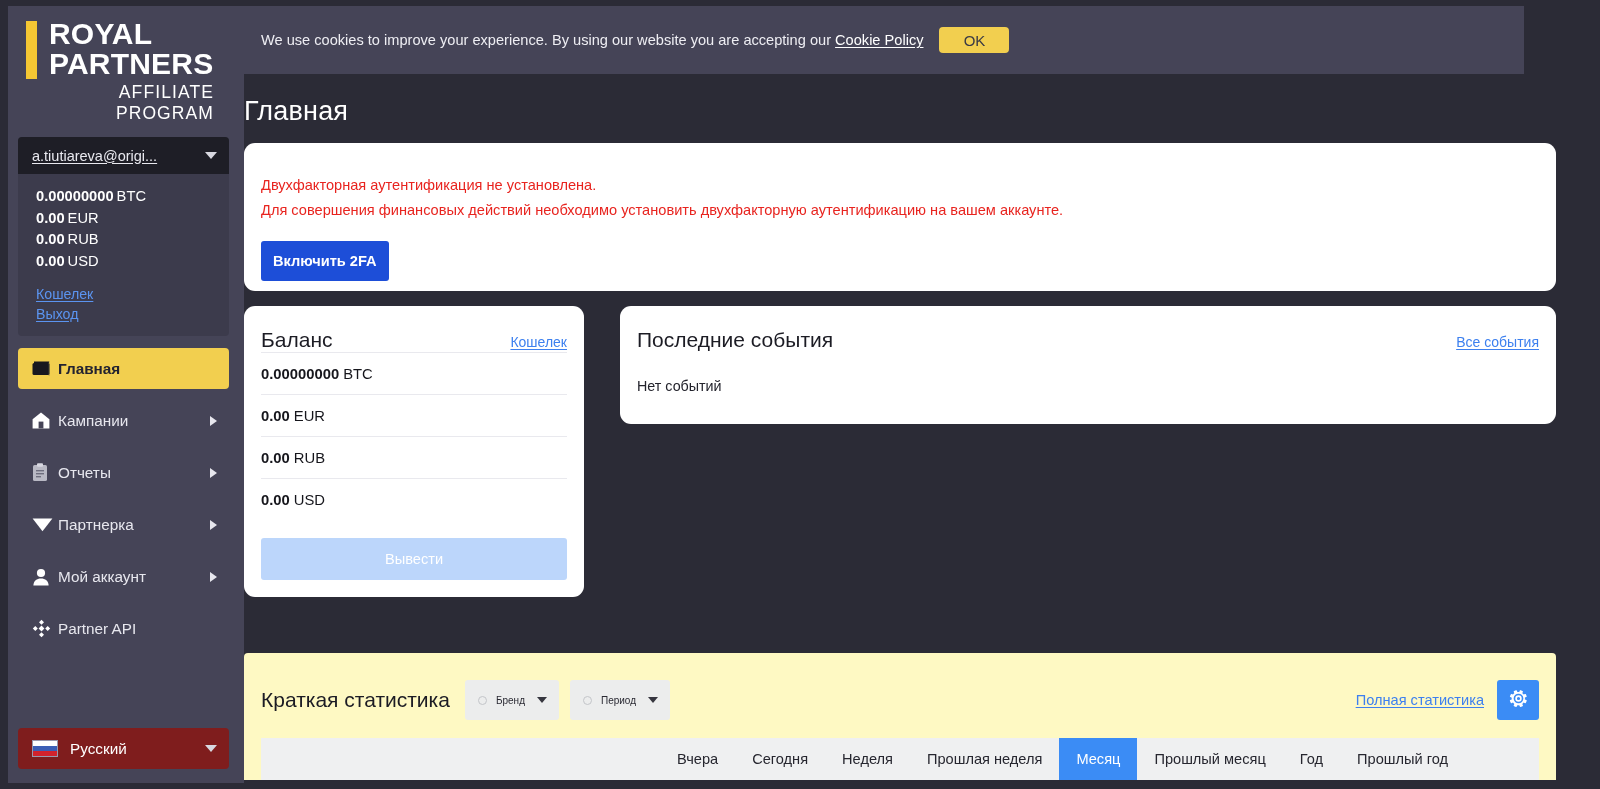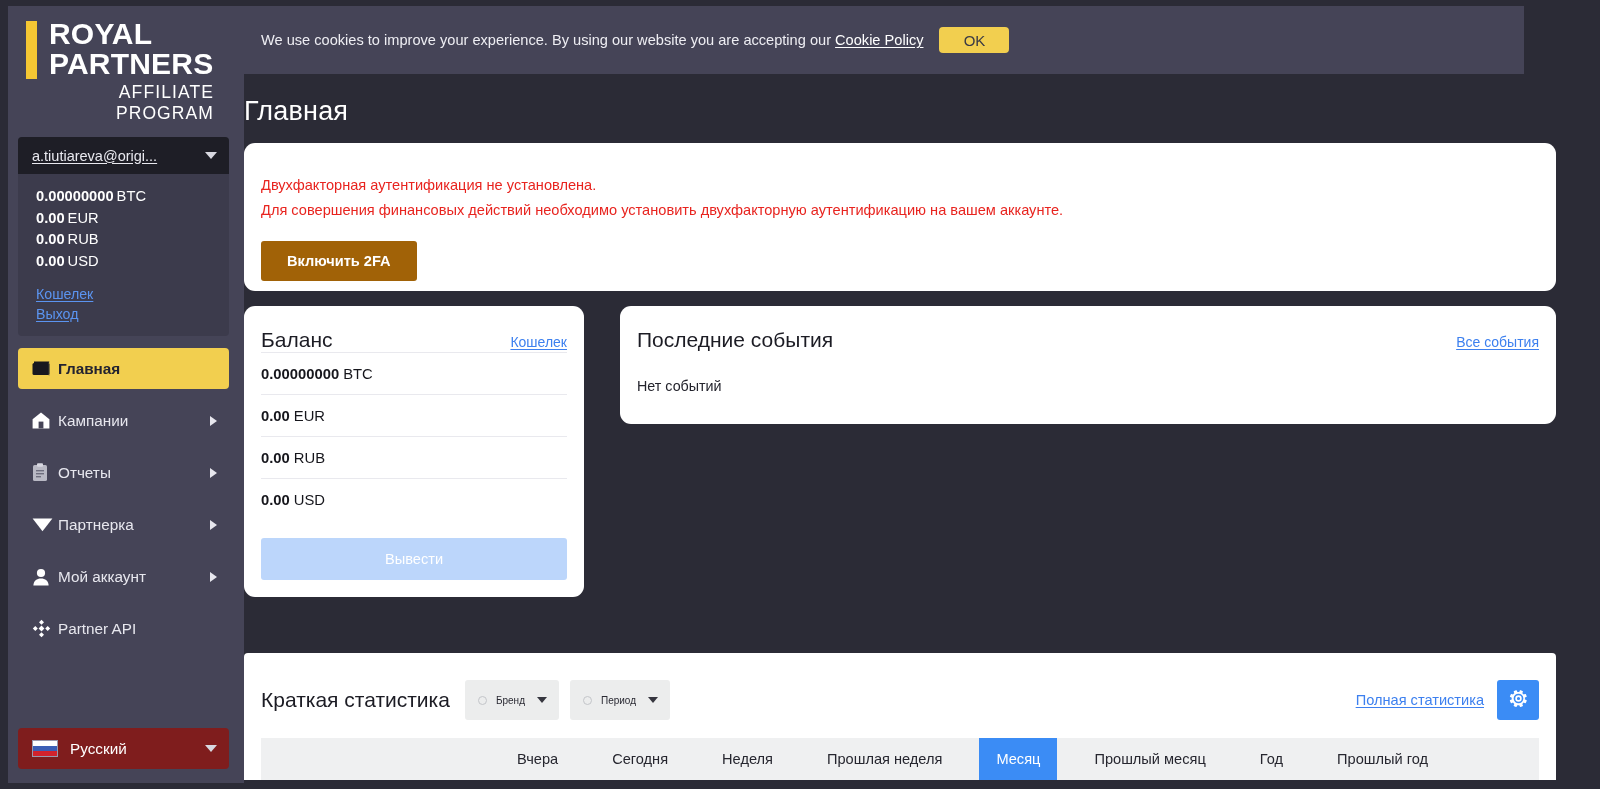--- a/index.html
+++ b/index.html
@@ -128,22 +128,22 @@
   .card {
     background: #ffffff; border-radius: 11px;
   }
   .wrap { padding: 0 44px 0 0; }
 
   .twofa {
     margin-top: 16px; height: 148px; padding: 30px 0 0 17px;
   }
   .twofa p { color: #e8241f; font-size: 14.6px; line-height: 25px; }
   .btn-2fa {
-    margin-top: 18px; height: 40px; padding: 0 26px;
-    background: #a16207; color: #ffffff; border: none; border-radius: 3px;
+    margin-top: 18px; height: 40px; padding: 0 12px;
+    background: #1d4ed8; color: #ffffff; border: none; border-radius: 3px;
     font-size: 14.6px; font-weight: 600; cursor: pointer;
   }
 
   .row2 { display: flex; margin-top: 15px; gap: 16px; align-items: flex-end; }
 
   .balance-card { width: 340px; flex: 0 0 340px; padding: 22px 17px 17px 17px; }
   .card-head { display: flex; align-items: baseline; justify-content: space-between; }
   .card-title { font-size: 21px; color: #1c1c24; font-weight: 400; }
   .card-link {
     color: #3d80ef; font-size: 14px; text-decoration: underline; text-underline-offset: 2px;
@@ -159,21 +159,21 @@
     margin-top: 18px; width: 100%; height: 42px;
     background: #bcd6fb; color: #ffffff; border: none; border-radius: 3px;
     font-size: 14.6px; cursor: not-allowed;
   }
 
   .events-card { flex: 1 1 auto; height: 118px; padding: 22px 17px 0 17px; align-self: flex-start; margin-left: 20px; }
   .events-empty { margin-top: 26px; font-size: 14.3px; color: #23232c; }
 
   .stats-card {
     position: absolute; left: 0; right: 44px; top: 653px;
-    background: #ffffff; border-radius: 4px 4px 0 0;
+    background: #fef9c3; border-radius: 4px 4px 0 0;
     padding: 0; overflow: hidden;
   }
   .stats-head {
     display: flex; align-items: center; padding: 22px 17px 0 17px; height: 72px;
   }
   .stats-title { font-size: 21px; color: #1c1c24; margin-right: 15px; }
   .chip {
     height: 40px; background: #eceded; border-radius: 3px;
     display: flex; align-items: center; padding: 0 12px 0 13px;
     margin-right: 11px; cursor: pointer;
@@ -193,21 +193,21 @@
     color: #3d80ef; font-size: 14.6px; text-decoration: underline;
     text-underline-offset: 2px; margin-right: 13px;
   }
   .gear-btn {
     width: 42px; height: 40px; background: #3b8cf5; border: none;
     border-radius: 3px; display: flex; align-items: center; justify-content: center;
     cursor: pointer;
   }
   .tabs {
     margin: 13px 17px 0 17px; height: 42px; background: #eff0f1;
-    display: flex; align-items: stretch; justify-content: flex-end; gap: 20px;
+    display: flex; align-items: stretch; justify-content: flex-end;
   }
   .tab {
     display: flex; align-items: center; padding: 0 17px;
     font-size: 14.6px; color: #26262f; cursor: pointer; white-space: nowrap;
   }
   .tab.active { background: #3b8cf5; color: #ffffff; }
   .tabs-filler { flex: 0 0 74px; }
 </style>
 </head>
 <body>

